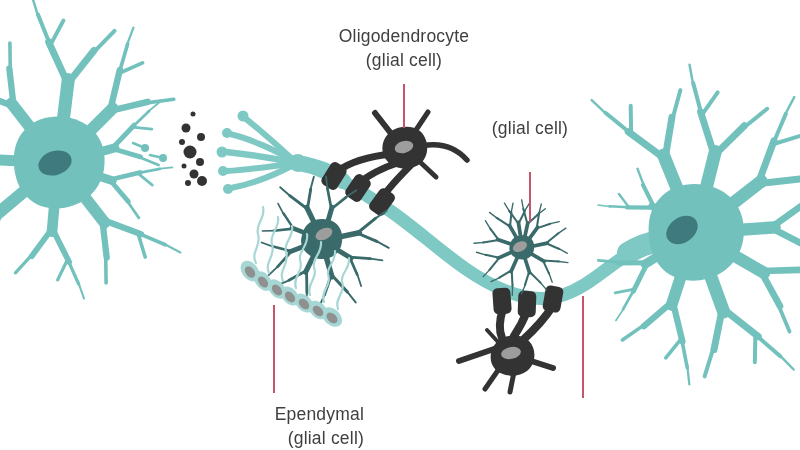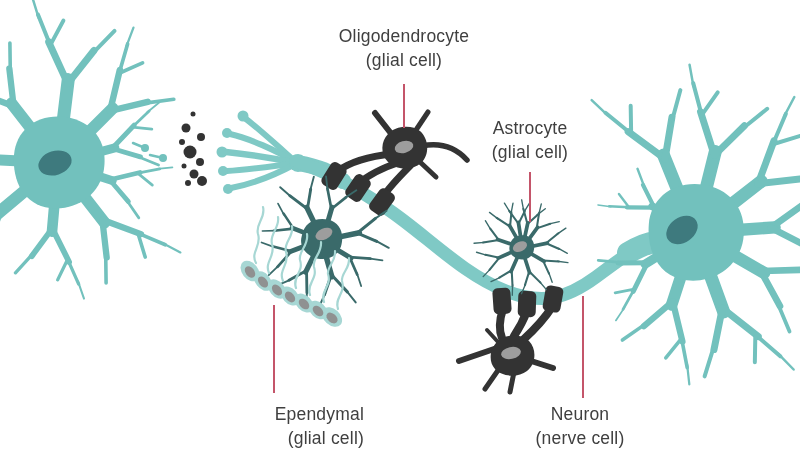--- a/index.html
+++ b/index.html
@@ -211,30 +211,25 @@
     </g>
   </svg>
 
   <div class="label" style="left:294px; top:24px; width:220px;">
     <div>Oligodendrocyte</div>
     <div>(glial cell)</div>
   </div>
   <div class="pointer" style="left:403px; top:84px; height:44px;"></div>
 
   <div class="label" style="left:450px; top:116px; width:160px;">
-    <div>Astrocyte</div>
     <div>(glial cell)</div>
   </div>
   <div class="pointer" style="left:529px; top:172px; height:50px;"></div>
 
   <div class="label" style="left:184px; top:402px; width:180px;text-align:right;">
     <div>Ependymal</div>
     <div>(glial cell)</div>
   </div>
   <div class="pointer" style="left:273px; top:305px; height:88px;"></div>
 
-  <div class="label" style="left:490px; top:402px; width:180px;">
-    <div>Neuron</div>
-    <div>(nerve cell)</div>
-  </div>
   <div class="pointer" style="left:582px; top:296px; height:102px;"></div>
 
 </div>
 
 </body></html>

